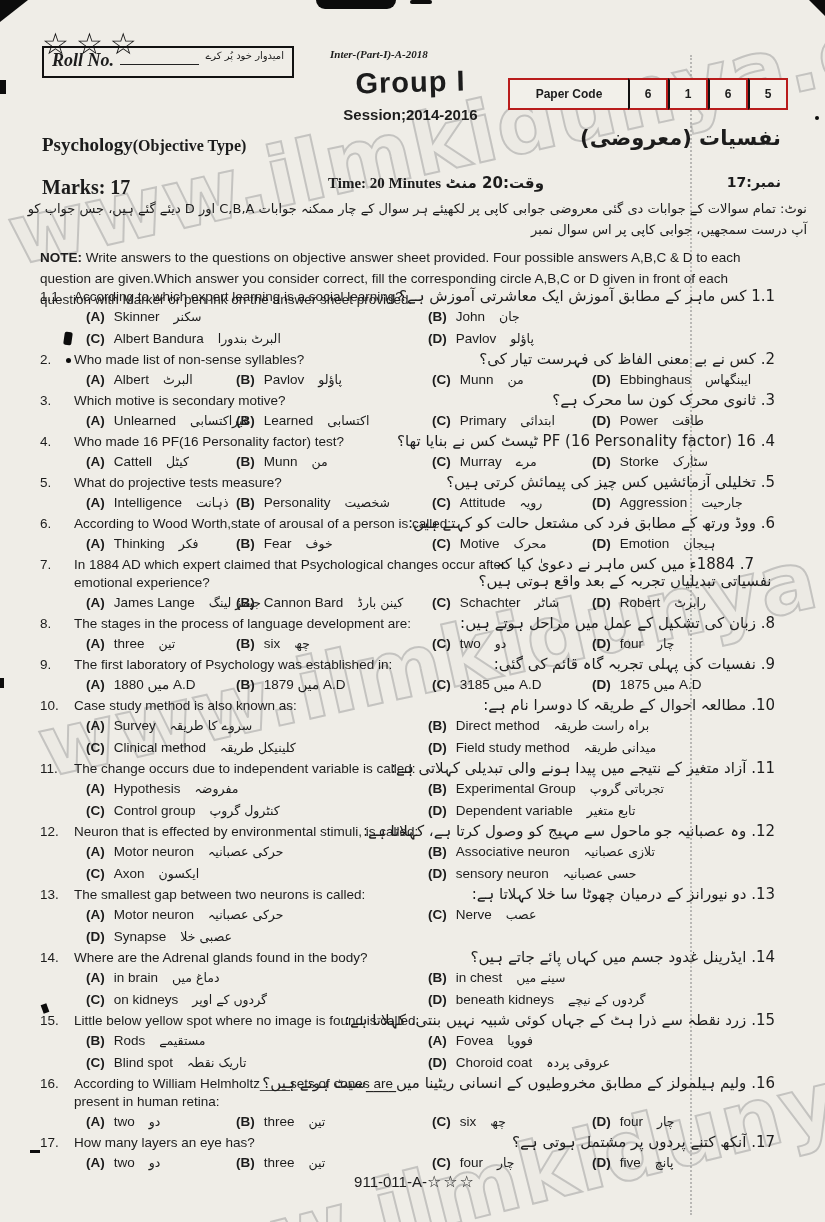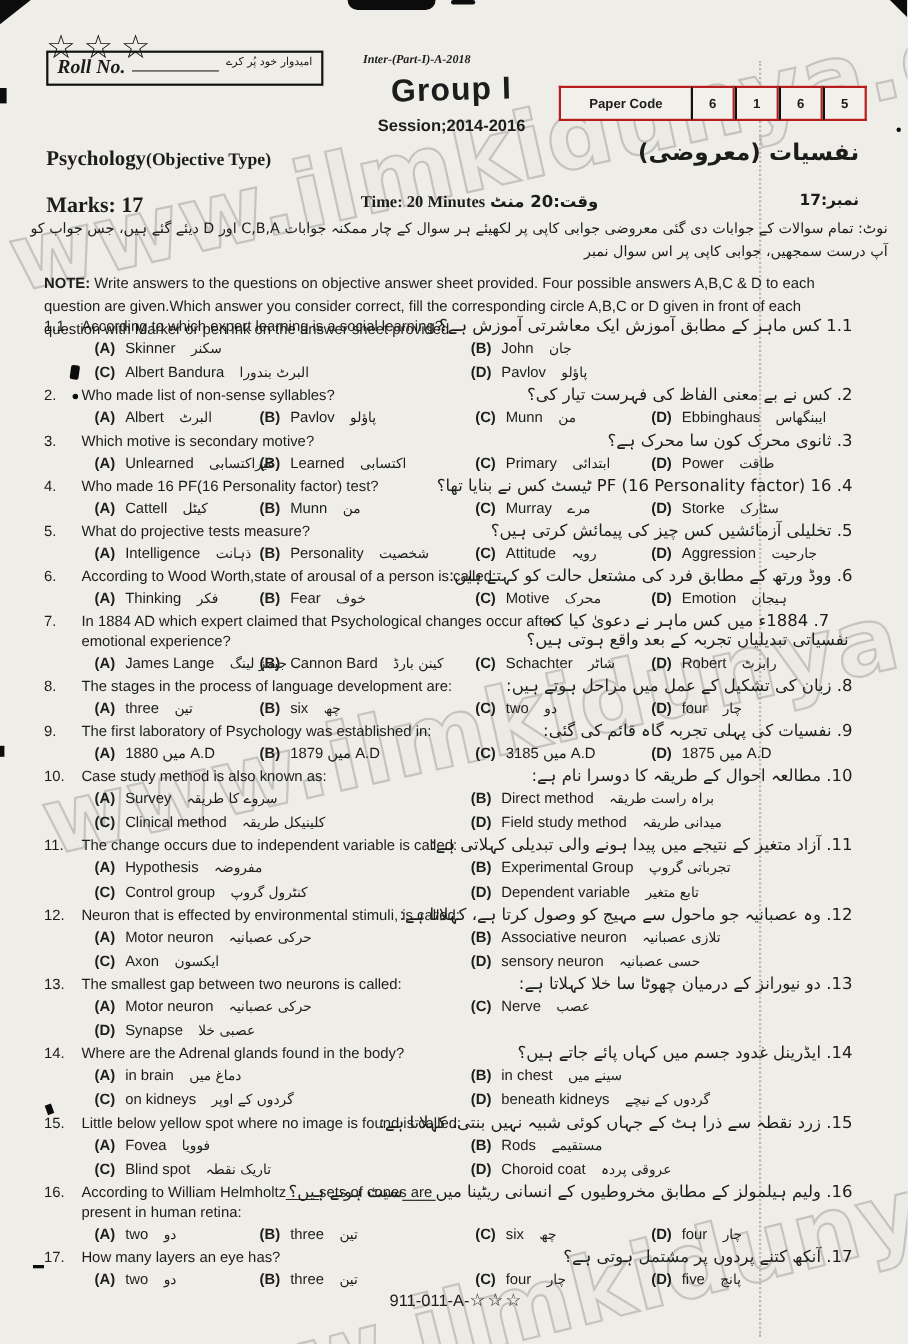--- a/index.html
+++ b/index.html
@@ -283,22 +283,22 @@
       <div class="opts opts-2col">
         <span class="opt"><b class="opt-letter">(A)</b><span class="opt-label">in brain</span><span class="opt-ur ur" dir="rtl">دماغ میں</span></span>
         <span class="opt"><b class="opt-letter">(B)</b><span class="opt-label">in chest</span><span class="opt-ur ur" dir="rtl">سینے میں</span></span>
         <span class="opt"><b class="opt-letter">(C)</b><span class="opt-label">on kidneys</span><span class="opt-ur ur" dir="rtl">گردوں کے اوپر</span></span>
         <span class="opt"><b class="opt-letter">(D)</b><span class="opt-label">beneath kidneys</span><span class="opt-ur ur" dir="rtl">گردوں کے نیچے</span></span>
       </div>
     </div>
     <div class="q">
       <div class="q-line"><span class="q-num">15.</span><span class="q-en">Little below yellow spot where no image is found is called:</span><span class="q-ur ur" dir="rtl"><span class="q-ur-num">15.</span> <span>زرد نقطہ سے ذرا ہٹ کے جہاں کوئی شبیہ نہیں بنتی، کہلاتا ہے:</span></span></div>
       <div class="opts opts-2col">
+        <span class="opt"><b class="opt-letter">(B)</b><span class="opt-label">Rods</span><span class="opt-ur ur" dir="rtl">مستقیمے</span></span>
         <span class="opt"><b class="opt-letter">(A)</b><span class="opt-label">Fovea</span><span class="opt-ur ur" dir="rtl">فوویا</span></span>
-        <span class="opt"><b class="opt-letter">(B)</b><span class="opt-label">Rods</span><span class="opt-ur ur" dir="rtl">مستقیمے</span></span>
         <span class="opt"><b class="opt-letter">(C)</b><span class="opt-label">Blind spot</span><span class="opt-ur ur" dir="rtl">تاریک نقطہ</span></span>
         <span class="opt"><b class="opt-letter">(D)</b><span class="opt-label">Choroid coat</span><span class="opt-ur ur" dir="rtl">عروقی پردہ</span></span>
       </div>
     </div>
     <div class="q">
       <div class="q-line"><span class="q-num">16.</span><span class="q-en" style="max-width: 350px;">According to William Helmholtz____sets of cones are present in human retina:</span><span class="q-ur ur" dir="rtl"><span class="q-ur-num">16.</span> <span>ولیم ہیلمولز کے مطابق مخروطیوں کے انسانی ریٹینا میں____سیٹ ہوتے ہیں؟</span></span></div>
       <div class="opts opts-4col">
         <span class="opt"><b class="opt-letter">(A)</b><span class="opt-label">two</span><span class="opt-ur ur" dir="rtl">دو</span></span>
         <span class="opt"><b class="opt-letter">(B)</b><span class="opt-label">three</span><span class="opt-ur ur" dir="rtl">تین</span></span>
         <span class="opt"><b class="opt-letter">(C)</b><span class="opt-label">six</span><span class="opt-ur ur" dir="rtl">چھ</span></span>

